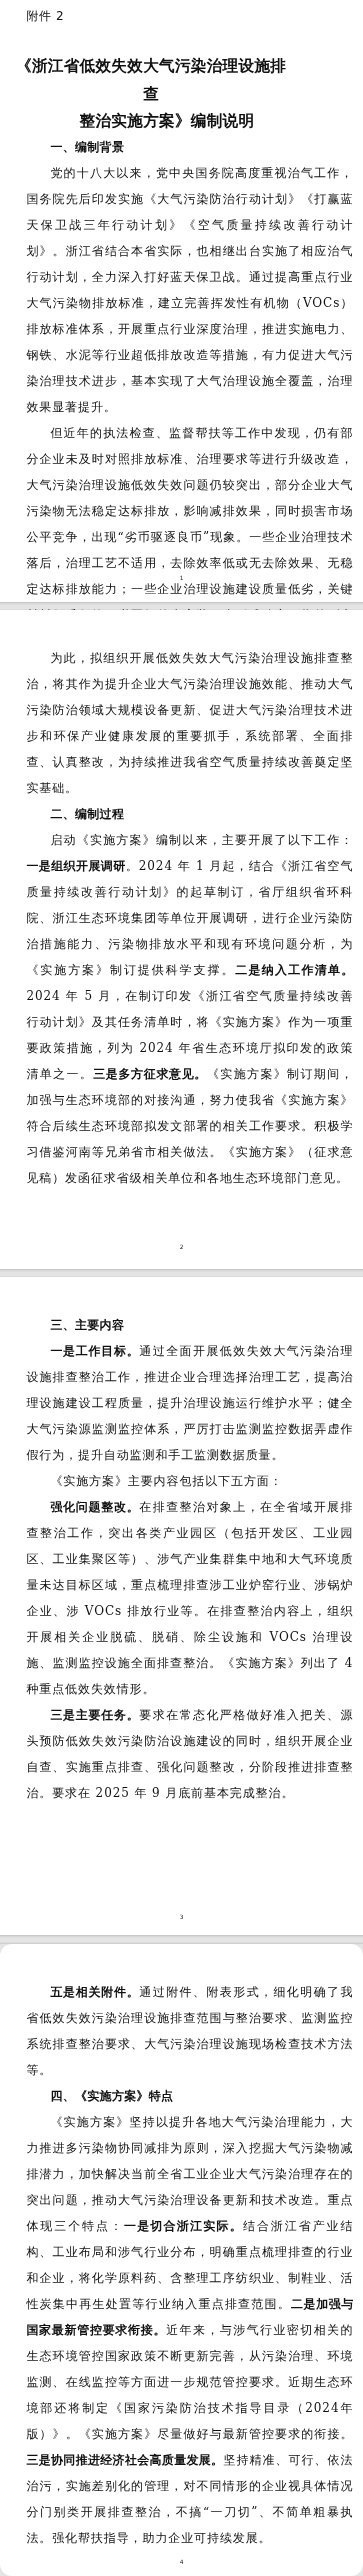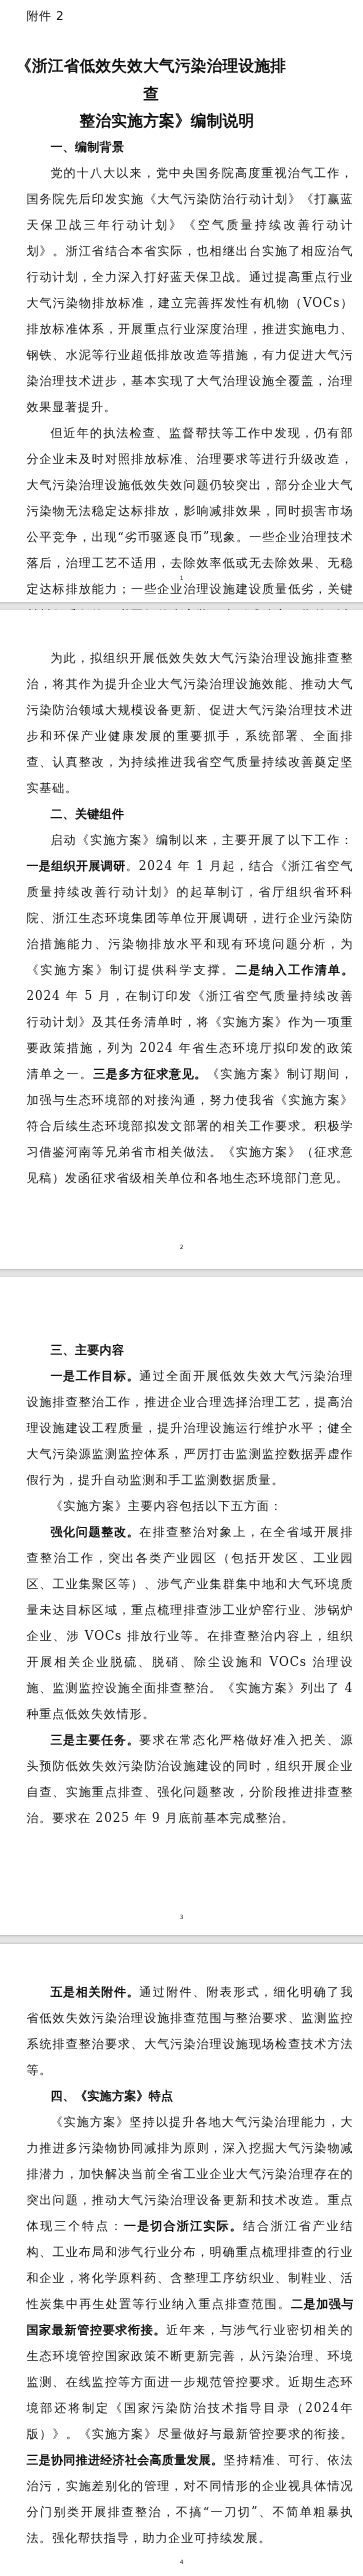--- a/index.html
+++ b/index.html
@@ -12,21 +12,21 @@
     padding-left: 26.4px;
     padding-right: 10px;
   }
   .sep {
     height: 8.2px;
     background: linear-gradient(#bdbdbd 0px, #d6d6d6 1.2px, #e4e4e4 3.5px, #e4e4e4 7px, #d0d0d0 8.2px);
   }
   .p1 { height: 602px; }
   .p2 { height: 659px; }
   .p3 { height: 658px; }
-  .p4 { height: 632px; }
+  .p4 { height: 632px; border-radius: 12px; }
   .content { position: absolute; left: 26.4px; width: 327px; }
   .attach {
     position: absolute; left: 26.4px; top: 8.2px;
     font-family: "DejaVu Sans", "Liberation Sans", sans-serif;
     font-size: 12px; letter-spacing: 0.6px;
   }
   .title {
     position: absolute; left: 0; width: 294px; top: 52px;
     text-align: center;
     font-family: Liberation Sans, sans-serif;
@@ -71,29 +71,29 @@
     <p>党的十八大以来，党中央国务院高度重视治气工作，国务院先后印发实施《大气污染防治行动计划》《打赢蓝天保卫战三年行动计划》《空气质量持续改善行动计划》。浙江省结合本省实际，也相继出台实施了相应治气行动计划，全力深入打好蓝天保卫战。通过提高重点行业大气污染物排放标准，建立完善挥发性有机物（VOCs）排放标准体系，开展重点行业深度治理，推进实施电力、钢铁、水泥等行业超低排放改造等措施，有力促进大气污染治理技术进步，基本实现了大气治理设施全覆盖，治理效果显著提升。</p>
     <p>但近年的执法检查、监督帮扶等工作中发现，仍有部分企业未及时对照排放标准、治理要求等进行升级改造，大气污染治理设施低效失效问题仍较突出，部分企业大气污染物无法稳定达标排放，影响减排效果，同时损害市场公平竞争，出现“劣币驱逐良币”现象。一些企业治理技术落后，治理工艺不适用，去除效率低或无去除效果、无稳定达标排放能力；一些企业治理设施建设质量低劣，关键材料低质低效，必要组件未安装，未形成稳定可靠的副产品和消纳去向，自动化水平不高，无控制系统或功能缺失，达不到相关规范要</p>
   </div>
   <div class="pnum" style="top:575px;">1</div>
 </div>
 <div class="sep"></div>
 
 <div class="page p2">
   <div class="content" style="top:35px;">
     <p>为此，拟组织开展低效失效大气污染治理设施排查整治，将其作为提升企业大气污染治理设施效能、推动大气污染防治领域大规模设备更新、促进大气污染治理技术进步和环保产业健康发展的重要抓手，系统部署、全面排查、认真整改，为持续推进我省空气质量持续改善奠定坚实基础。</p>
-    <div class="h">二、关键组件</div>
+    <div class="h">二、编制过程</div>
     <p><span>启动《实施方案》编制以来，主要开展了以下工作：</span><b>一是组织开展调研</b><span>。2024 年 1 月起，结合《浙江省空气质量持续改善行动计划》的起草制订，省厅组织省环科院、浙江生态环境集团等单位开展调研，进行企业污染防治措施能力、污染物排放水平和现有环境问题分析，为《实施方案》制订提供科学支撑。</span><b>二是纳入工作清单。</b><span>2024 年 5 月，在制订印发《浙江省空气质量持续改善行动计划》及其任务清单时，将《实施方案》作为一项重要政策措施，列为 2024 年省生态环境厅拟印发的政策清单之一。</span><b>三是多方征求意见。</b><span>《实施方案》制订期间，加强与生态环境部的对接沟通，努力使我省《实施方案》符合后续生态环境部拟发文部署的相关工作要求。积极学习借鉴河南等兄弟省市相关做法。《实施方案》（征求意见稿）发函征求省级相关单位和各地生态环境部门意见。</span></p>
   </div>
   <div class="pnum" style="top:634px;">2</div>
 </div>
 <div class="sep"></div>
 
 <div class="page p3">
-  <div class="content" style="top:35px;margin-top:25px;">
+  <div class="content" style="top:35px;">
     <div class="h">三、主要内容</div>
     <p><b>一是工作目标。</b><span>通过全面开展低效失效大气污染治理设施排查整治工作，推进企业合理选择治理工艺，提高治理设施建设工程质量，提升治理设施运行维护水平；健全大气污染源监测监控体系，严厉打击监测监控数据弄虚作假行为，提升自动监测和手工监测数据质量。</span></p>
     <p>《实施方案》主要内容包括以下五方面：</p>
     <p><b>强化问题整改。</b><span>在排查整治对象上，在全省域开展排查整治工作，突出各类产业园区（包括开发区、工业园区、工业集聚区等）、涉气产业集群集中地和大气环境质量未达目标区域，重点梳理排查涉工业炉窑行业、涉锅炉企业、涉 VOCs 排放行业等。在排查整治内容上，组织开展相关企业脱硫、脱硝、除尘设施和 VOCs 治理设施、监测监控设施全面排查整治。《实施方案》列出了 4 种重点低效失效情形。</span></p>
     <p><b>三是主要任务。</b><span>要求在常态化严格做好准入把关、源头预防低效失效污染防治设施建设的同时，组织开展企业自查、实施重点排查、强化问题整改，分阶段推进排查整治。要求在 2025 年 9 月底前基本完成整治。</span></p>
   </div>
   <div class="pnum" style="top:637px;">3</div>
 </div>
 <div class="sep"></div>
 

